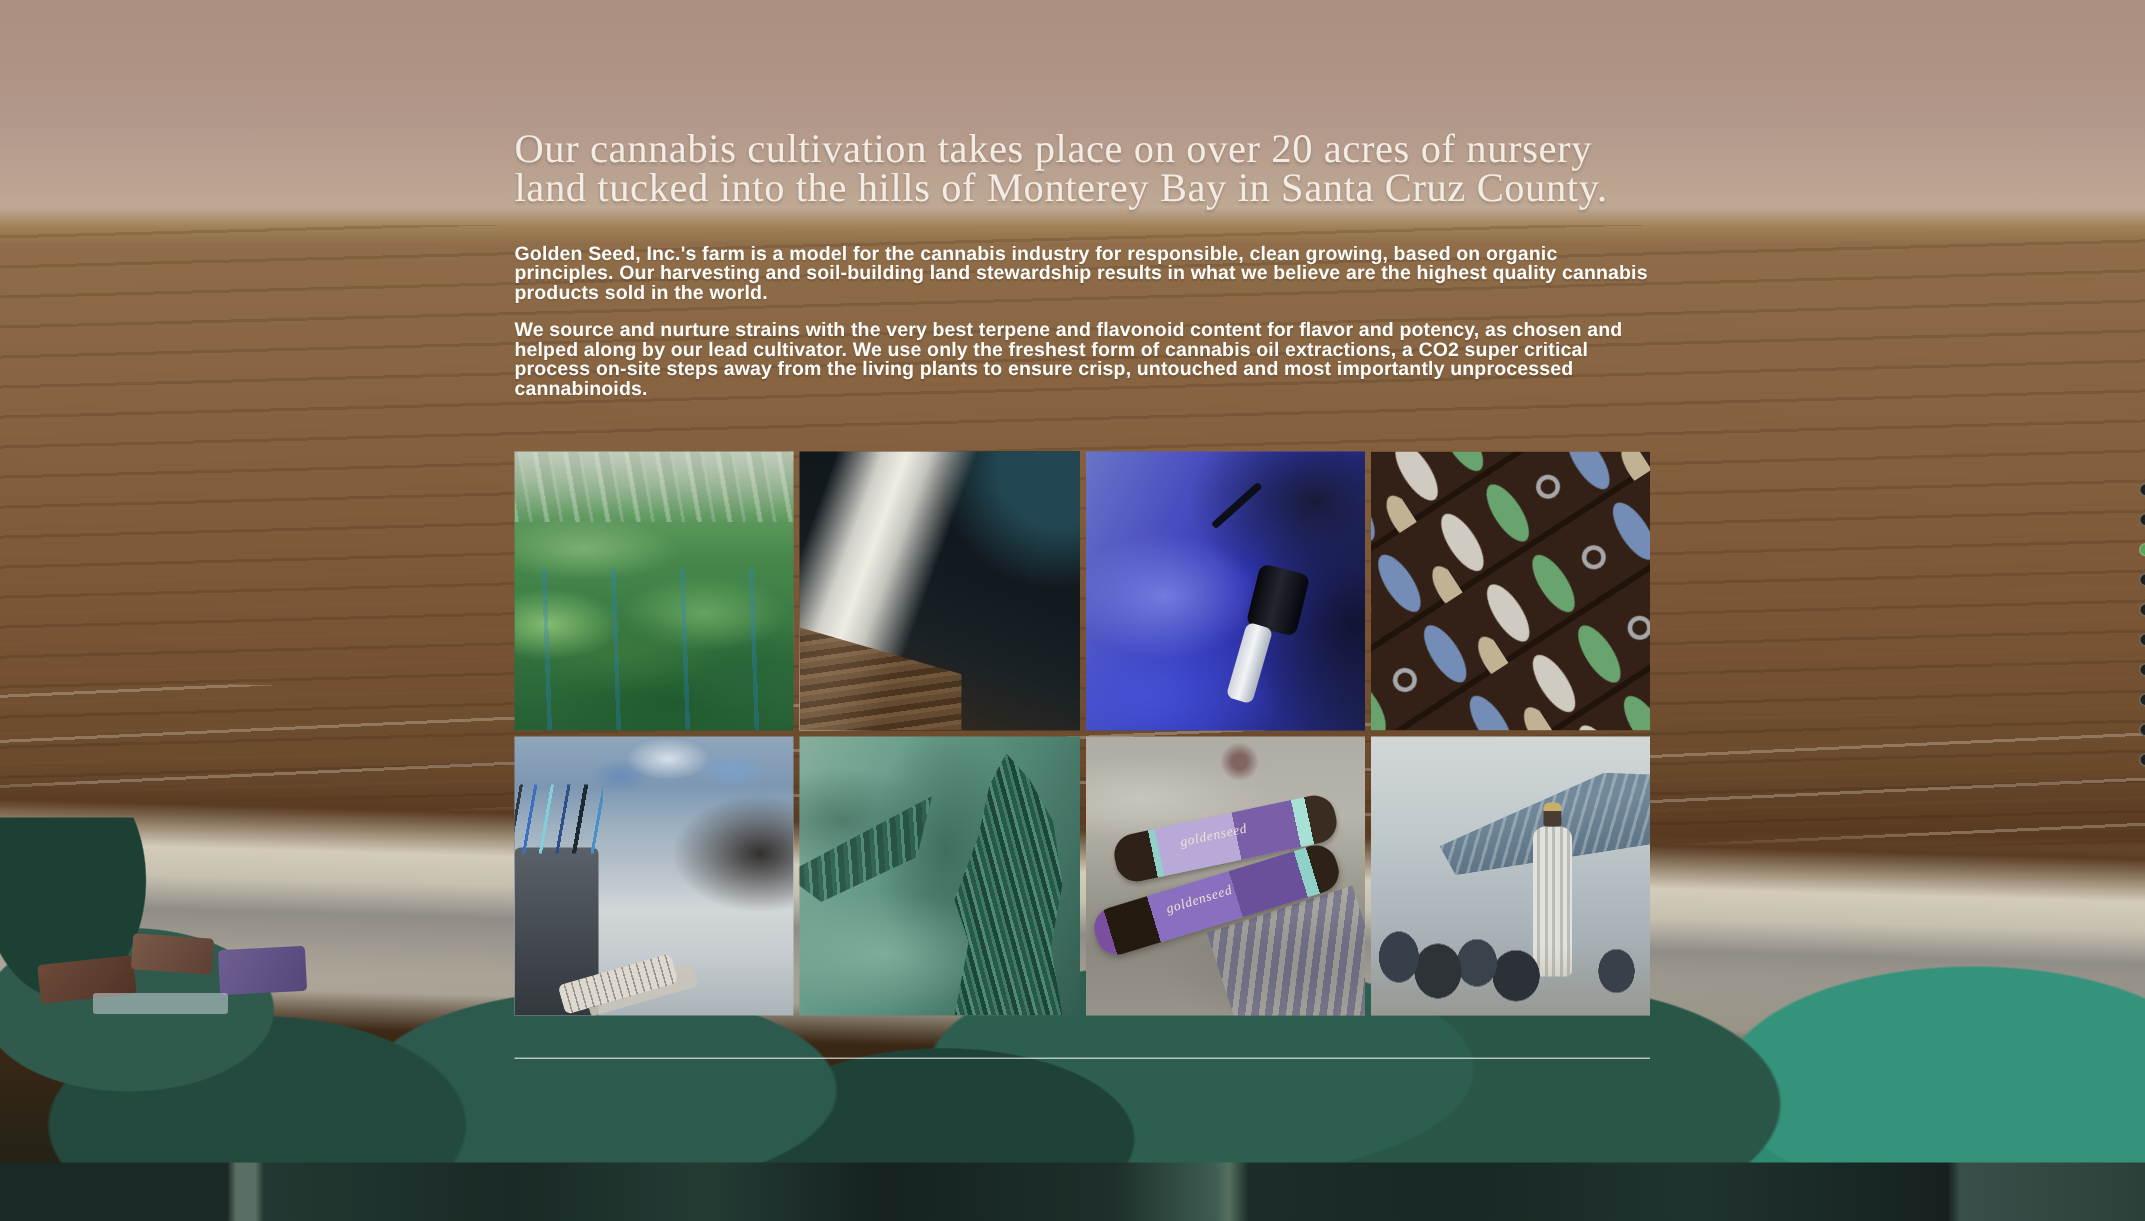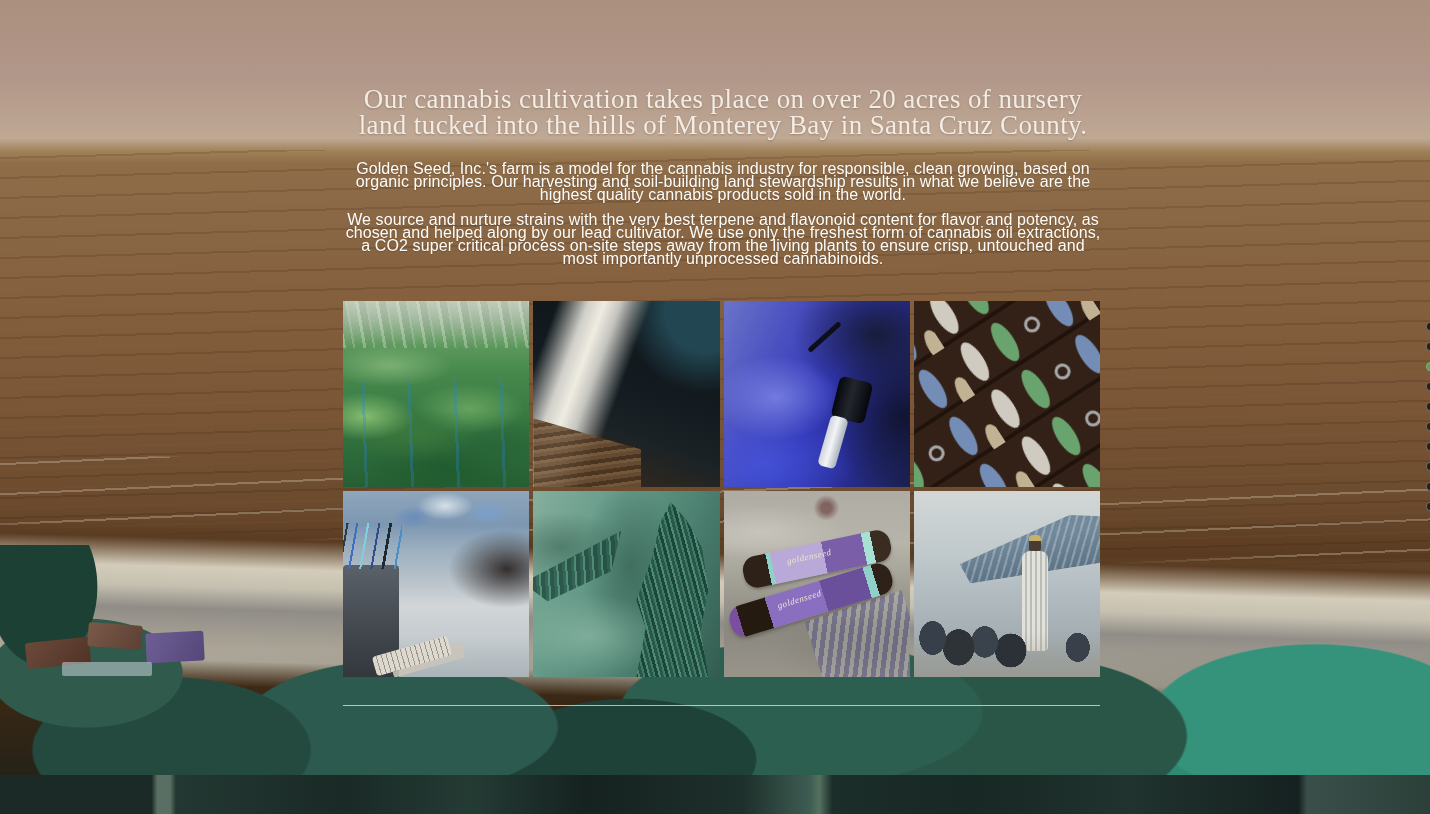--- a/index.html
+++ b/index.html
@@ -50,27 +50,27 @@
     background:rgba(203,211,216,0.55);border-radius:2px;}
   .bg-next{position:absolute;left:0;top:775px;width:1430px;height:39px;
     background:
       linear-gradient(90deg,
         #1b2a27 0%, #1b2a27 10.6%, #5a6f63 11%, #5a6f63 11.9%, #233832 12.3%,
         #1a2a26 24%, #243b34 33%, #152220 41%, #1e302b 52%,
         #3d5c52 56.6%, #55705f 57.3%, #1c2e2a 58.2%, #182824 68%,
         #20332e 79%, #152120 90.8%, #3a4f49 91.4%, #2c403a 100%);}
 
   
-  .content{position:absolute;left:343px;top:86px;width:760px;color:#fff;text-align:center;}
+  .content{position:absolute;left:343px;top:86px;width:760px;color:#fff;}
   h1{margin:0;font-family:"Liberation Serif","DejaVu Serif",serif;font-weight:400;
      font-size:27px;line-height:26px;color:#f3ece4;letter-spacing:.4px;
      text-shadow:0 1px 2px rgba(60,40,20,0.25);}
   .paras{margin-top:24px;}
-  .paras p{margin:0 0 12px 0;font-size:16px;line-height:13px;color:#fdfdfc;
-     letter-spacing:.1px;text-shadow:0 1px 1px rgba(60,40,20,0.3);}
+  .paras p{margin:0 0 12px 0;font-size:13px;line-height:13px;color:#fdfdfc;
+     letter-spacing:.1px;text-shadow:0 1px 1px rgba(60,40,20,0.3);font-weight:bold;}
 
   
   .gallery{position:absolute;left:343px;top:301px;width:757px;height:376px;
     display:grid;grid-template-columns:repeat(4,1fr);grid-template-rows:186px 186px;gap:4px;}
   .tile{position:relative;overflow:hidden;cursor:pointer;}
 
   
   .t-seed{background:
     radial-gradient(ellipse 70px 34px at 12% 62%, rgba(146,200,120,0.85), rgba(146,200,120,0) 70%),
     radial-gradient(ellipse 90px 40px at 38% 72%, rgba(60,120,60,0.8), rgba(60,120,60,0) 70%),

